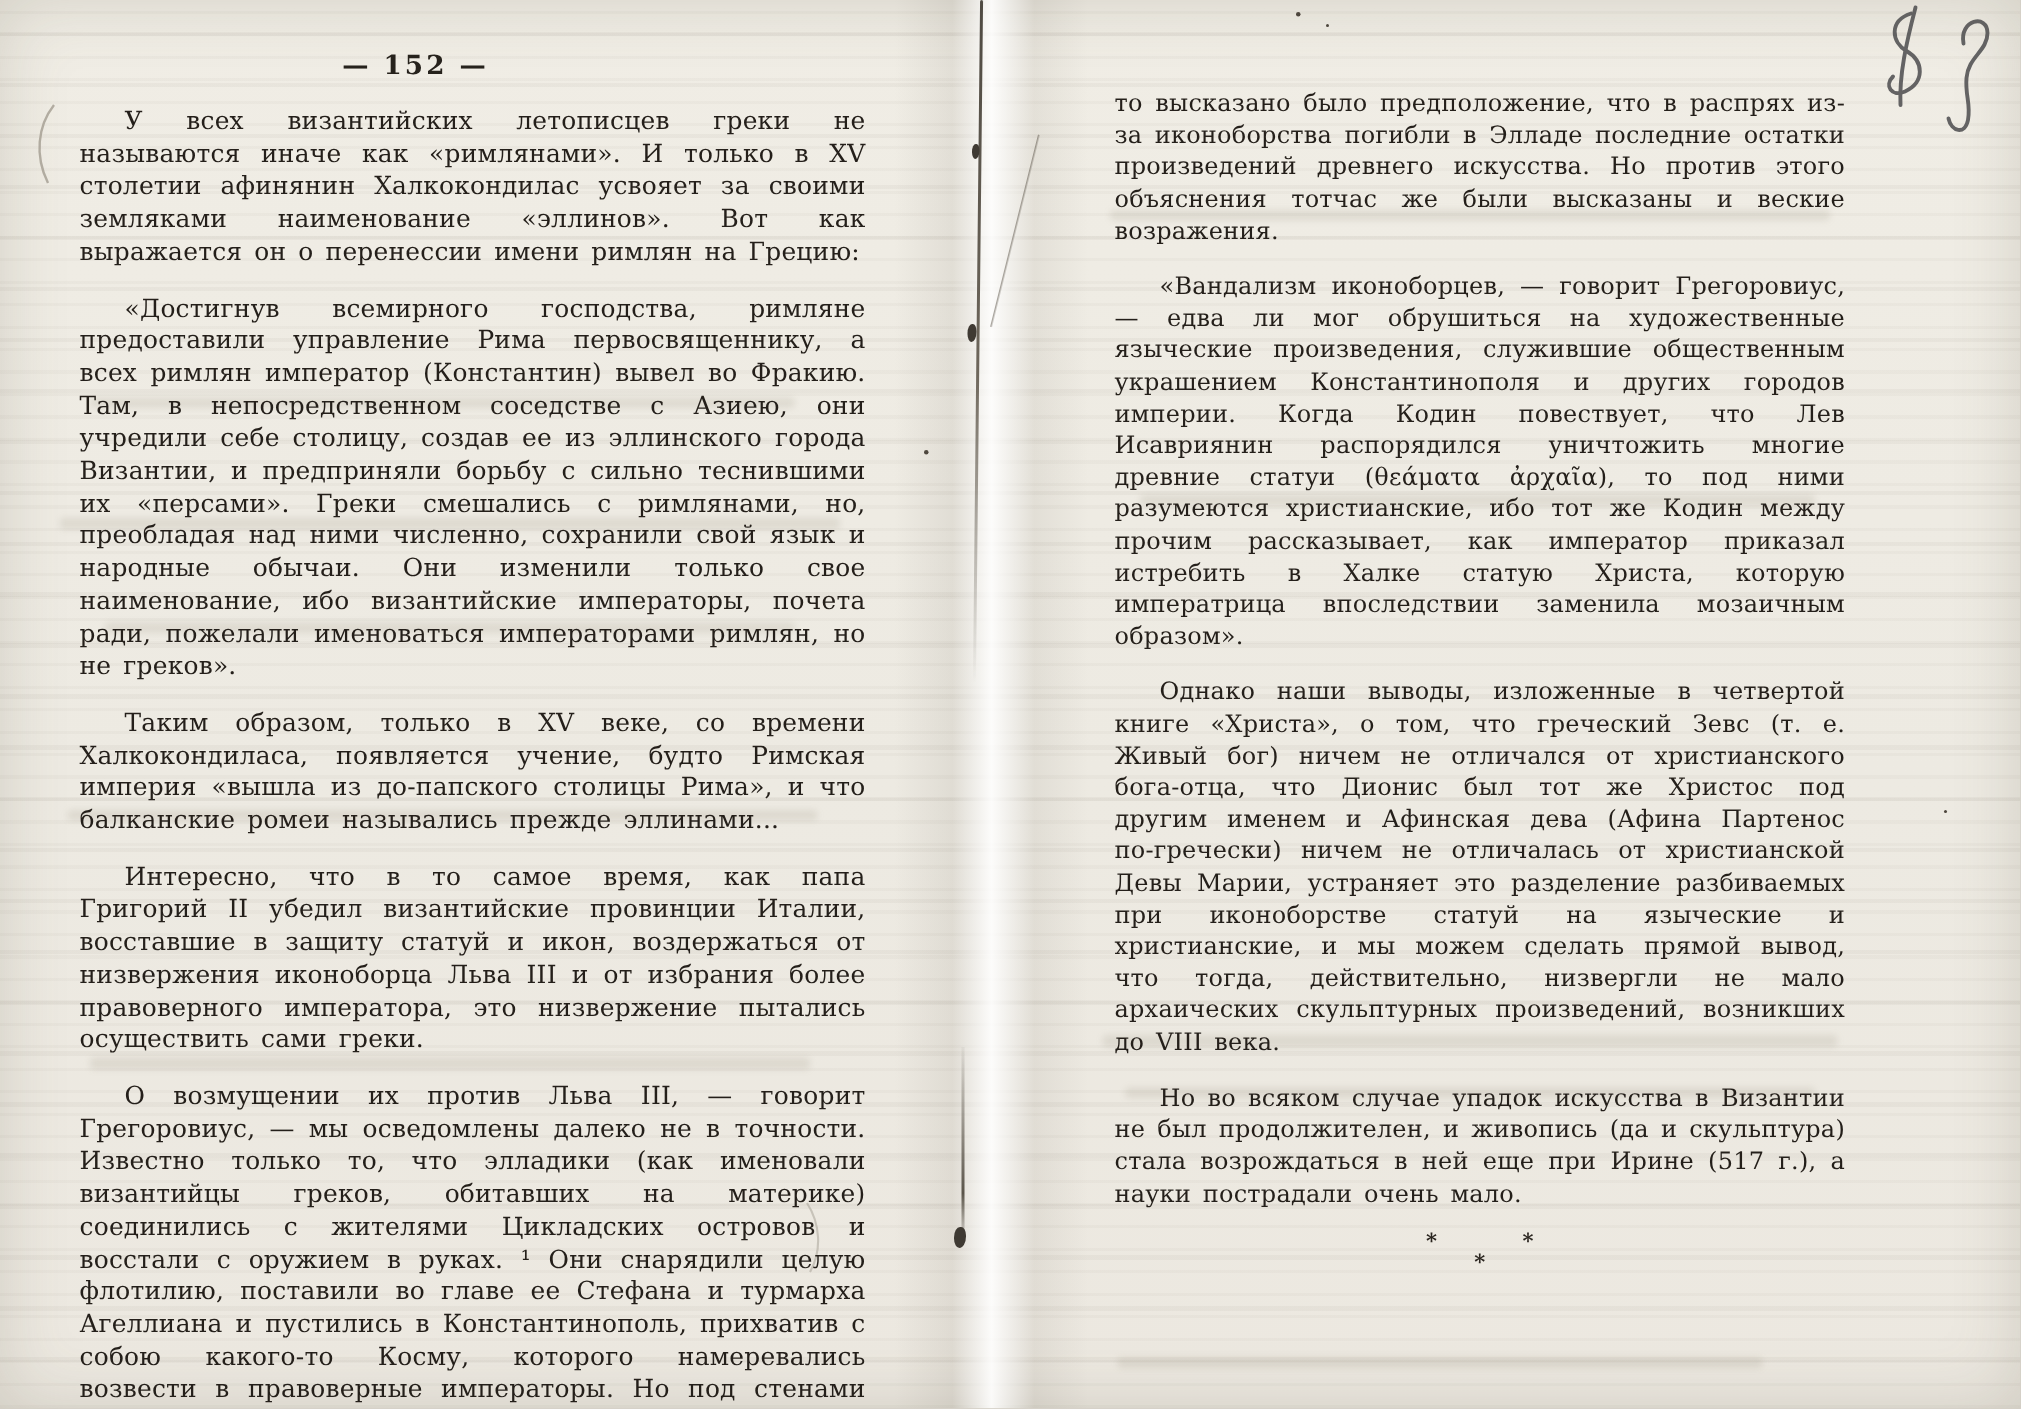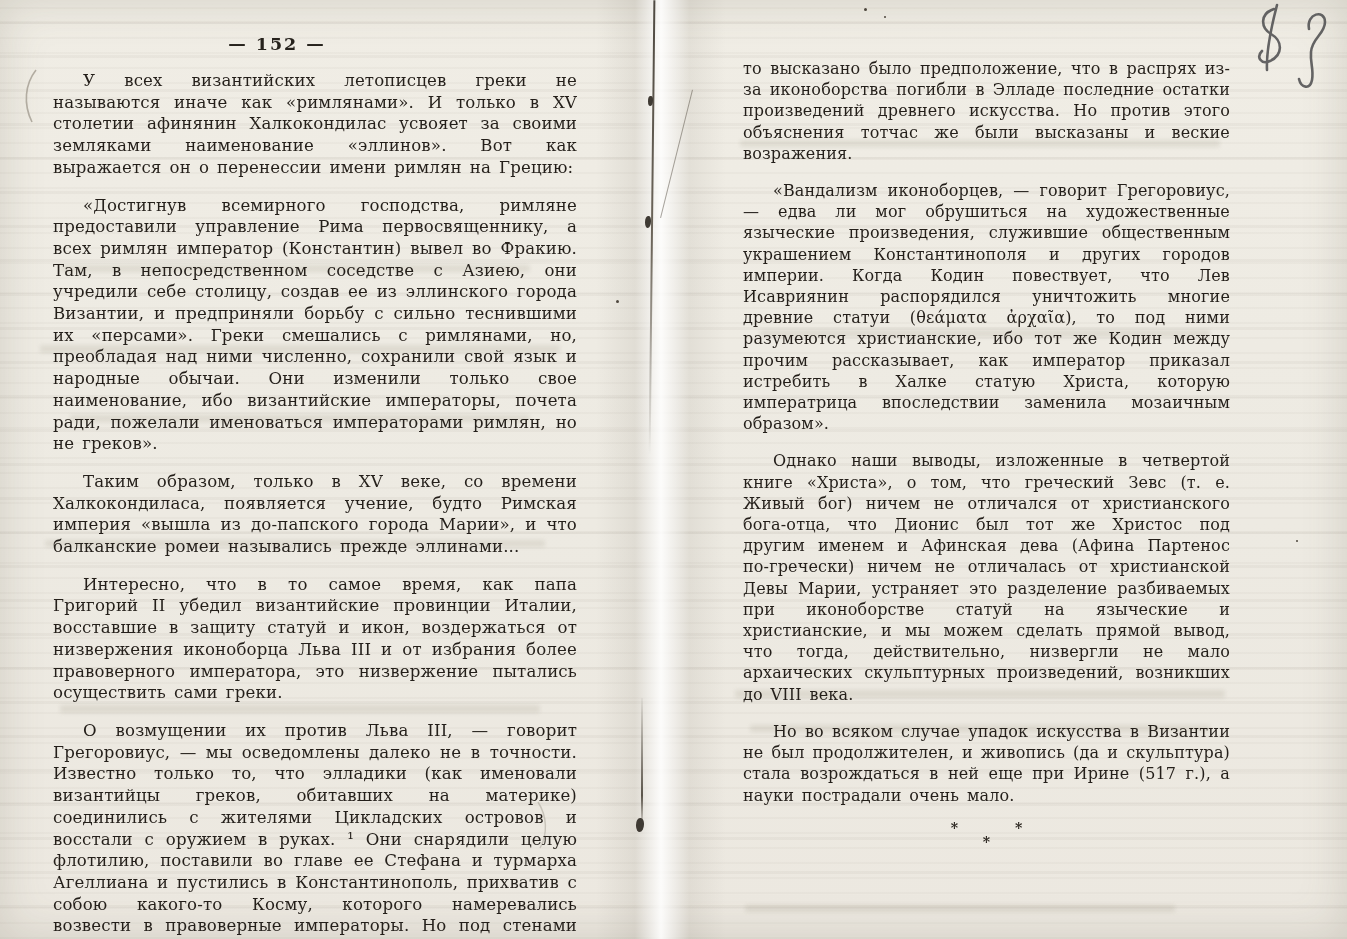--- a/index.html
+++ b/index.html
@@ -122,21 +122,21 @@
     <path d="M16,2 C5,16 3,36 12,54" fill="none" stroke="#9d978b" stroke-width="1.6" opacity=".75"></path>
   </svg>
   <svg class="pencil-small" width="18" height="50" viewBox="0 0 18 50">
     <path d="M4,2 C13,16 14,34 6,48" fill="none" stroke="#aaa499" stroke-width="1.4" opacity=".55"></path>
   </svg>
 
   <section class="page page-left">
     <div class="pageno">— 152 —</div>
     <p class="para indent">У всех византийских летописцев греки не называются иначе как «римлянами». И только в XV столетии афинянин Халкокондилас усвояет за своими земляками наименование «эллинов». Вот как выражается он о перенессии имени римлян на Грецию:</p>
     <p class="para indent">«Достигнув всемирного господства, римляне предоставили управление Рима первосвященнику, а всех римлян император (Константин) вывел во Фракию. Там, в непосредственном соседстве с Азиею, они учредили себе столицу, создав ее из эллинского города Византии, и предприняли борьбу с сильно теснившими их «персами». Греки смешались с римлянами, но, преобладая над ними численно, сохранили свой язык и народные обычаи. Они изменили только свое наименование, ибо византийские императоры, почета ради, пожелали именоваться императорами римлян, но не греков».</p>
-    <p class="para indent">Таким образом, только в XV веке, со времени Халкокондиласа, появляется учение, будто Римская империя «вышла из до-папского города Марии», и что балканские ромеи назывались прежде эллинами...</p>
+    <p class="para indent">Таким образом, только в XV веке, со времени Халкокондиласа, появляется учение, будто Римская империя «вышла из до-папского столицы Рима», и что балканские ромеи назывались прежде эллинами...</p>
     <p class="para indent">Интересно, что в то самое время, как папа Григорий II убедил византийские провинции Италии, восставшие в защиту статуй и икон, воздержаться от низвержения иконоборца Льва III и от избрания более правоверного императора, это низвержение пытались осуществить сами греки.</p>
     <p class="para indent">О возмущении их против Льва III, — говорит Грегоровиус, — мы осведомлены далеко не в точности. Известно только то, что элладики (как именовали византийцы греков, обитавших на материке) соединились с жителями Цикладских островов и восстали с оружием в руках. ¹ Они снарядили целую флотилию, поставили во главе ее Стефана и турмарха Агеллиана и пустились в Константинополь, прихватив с собою какого-то Косму, которого намеревались возвести в правоверные императоры. Но под стенами столицы, 18 апреля 727 года, флотилия мятежников была истреблена греческим огнем. Агеллиан в отчаянии бросился в море, а голова Космы пала от секиры палача.</p>
 
   </section>
 
   <section class="page page-right">
     <p class="para">то высказано было предположение, что в распрях из-за иконоборства погибли в Элладе последние остатки произведений древнего искусства. Но против этого объяснения тотчас же были высказаны и веские возражения.</p>
     <p class="para indent">«Вандализм иконоборцев, — говорит Грегоровиус, — едва ли мог обрушиться на художественные языческие произведения, служившие общественным украшением Константинополя и других городов империи. Когда Кодин повествует, что Лев Исавриянин распорядился уничтожить многие древние статуи (θεάματα ἀρχαῖα), то под ними разумеются христианские, ибо тот же Кодин между прочим рассказывает, как император приказал истребить в Халке статую Христа, которую императрица впоследствии заменила мозаичным образом».</p>
     <p class="para indent">Однако наши выводы, изложенные в четвертой книге «Христа», о том, что греческий Зевс (т. е. Живый бог) ничем не отличался от христианского бога-отца, что Дионис был тот же Христос под другим именем и Афинская дева (Афина Партенос по-гречески) ничем не отличалась от христианской Девы Марии, устраняет это разделение разбиваемых при иконоборстве статуй на языческие и христианские, и мы можем сделать прямой вывод, что тогда, действительно, низвергли не мало архаических скульптурных произведений, возникших до VIII века.</p>
     <p class="para indent">Но во всяком случае упадок искусства в Византии не был продолжителен, и живопись (да и скульптура) стала возрождаться в ней еще при Ирине (517 г.), а науки пострадали очень мало.</p>

